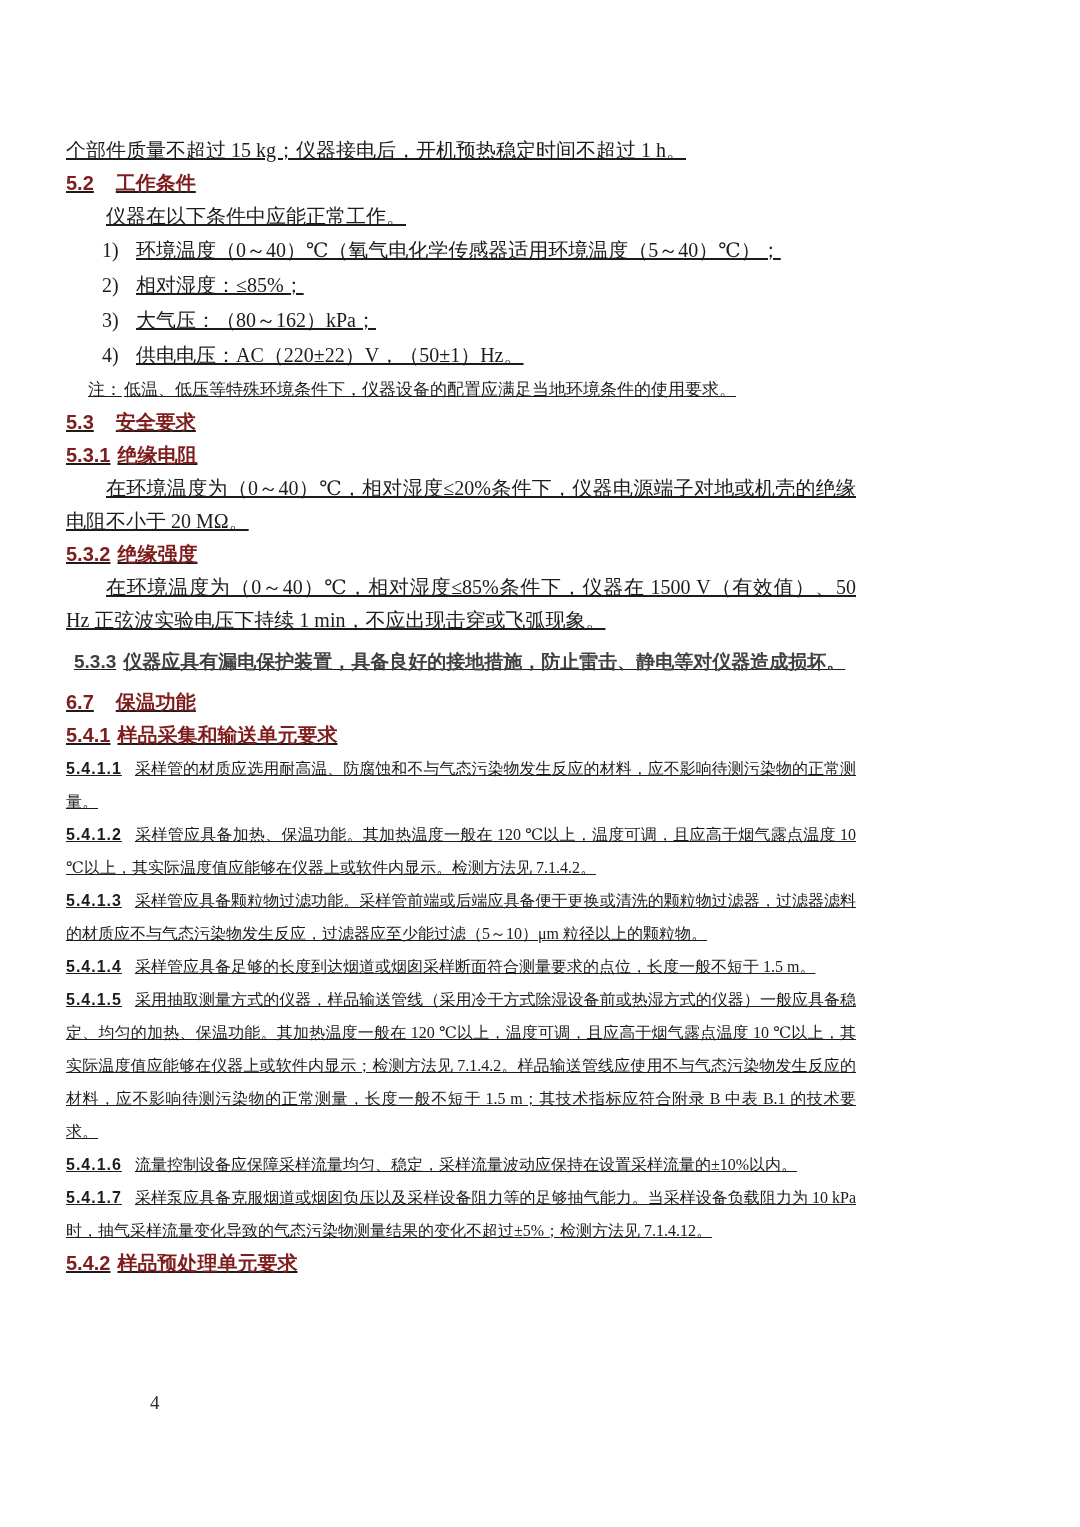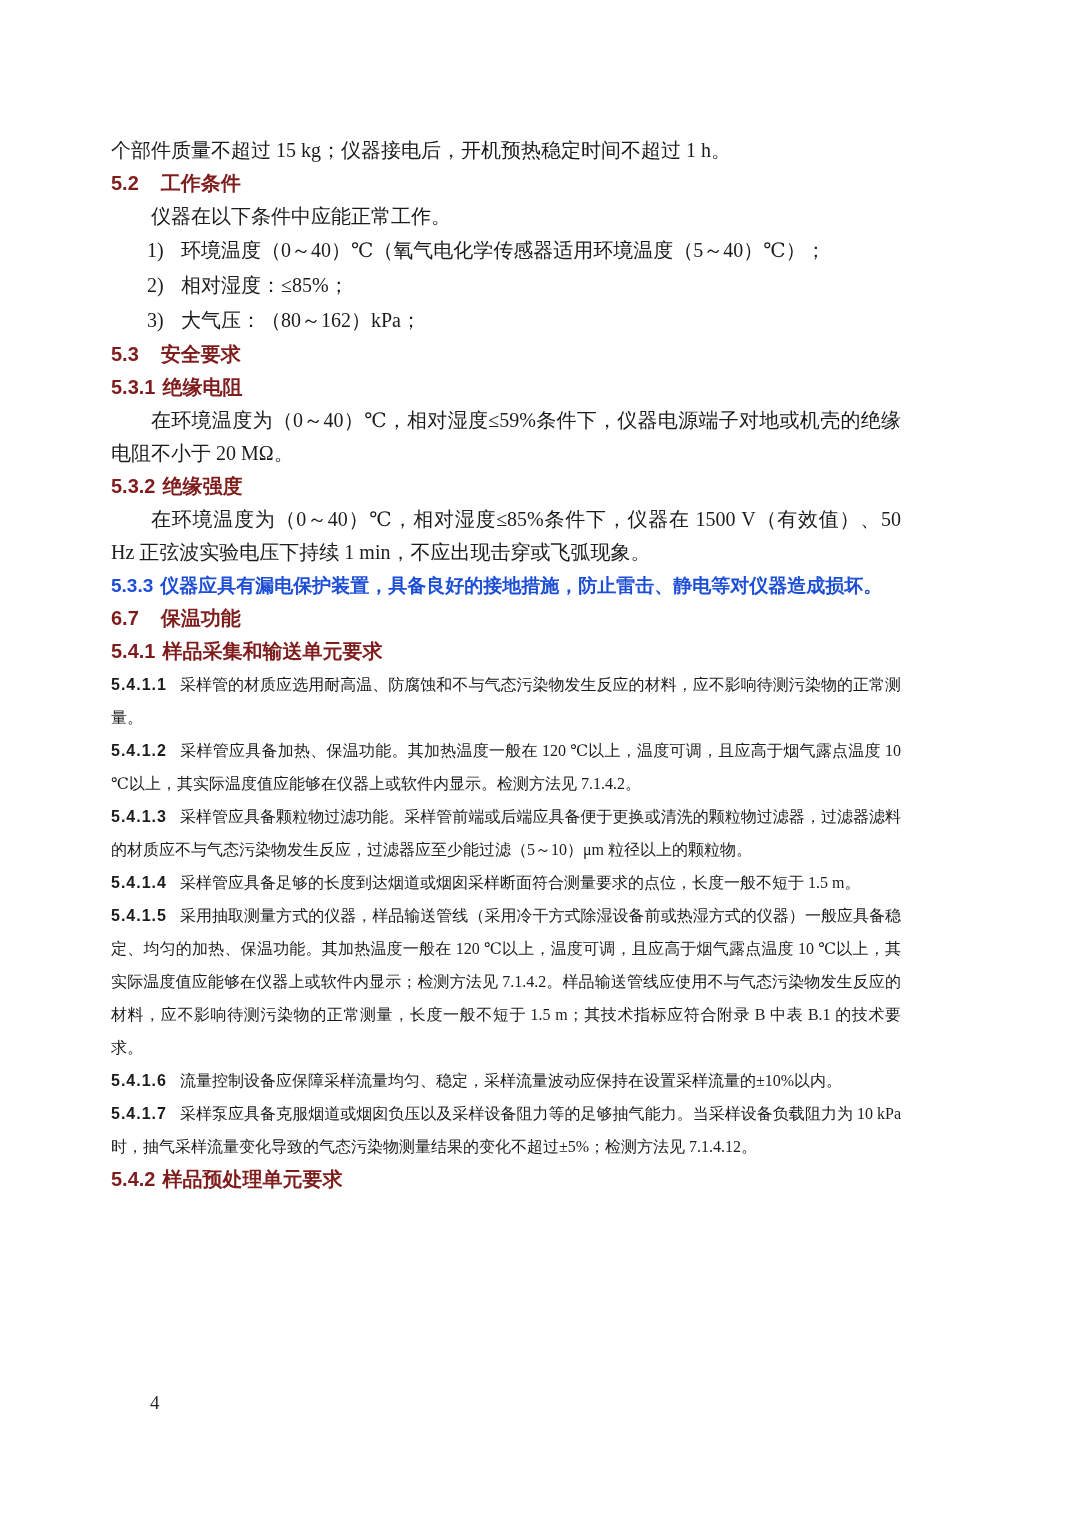--- a/index.html
+++ b/index.html
@@ -7,21 +7,22 @@
     width:1080px;height:1527px;
     background:#ffffff;
     color:#1c1c1c;
     font-family:"Liberation Serif","DejaVu Serif",serif;
     position:relative;
     overflow:hidden;
   }
   .page{
     box-sizing:border-box;
     width:884px;height:1527px;
-    padding:134px 140px 0 111px;
+    padding:134px 140px 0 66px;
+    text-decoration:underline;
   }
   .doc{width:790px;}
   .body-line{
     margin:0;
     font-size:20px;
     line-height:33px;
     text-align:justify;
   }
   .cont{text-indent:0;}
   .indent{text-indent:2em;}
@@ -29,26 +30,26 @@
     margin:0;
     font-family:"Liberation Sans","DejaVu Sans",sans-serif;
     font-weight:bold;
     font-size:20px;
     line-height:33px;
     color:#7f1d1d;
   }
   h2.sec .num{margin-right:22px;}
   h3.sec .num{margin-right:7px;}
   .h3run{
-    margin:0;
+    margin:8px;
     font-family:"Liberation Sans","DejaVu Sans",sans-serif;
     font-weight:bold;
     font-size:19px;
     line-height:33px;
-    color:#1d4ed8;
+    color:#404040;
     white-space:nowrap;
   }
   .h3run .num{margin-right:7px;}
   .list-item{
     margin:0 0 0 36px;
     font-size:20px;
     line-height:35px;
   }
   .list-item .lnum{display:inline-block;min-width:22px;margin-right:12px;}
   .note{
@@ -87,27 +88,29 @@
 
     <p class="body-line cont">个部件质量不超过 15 kg；仪器接电后，开机预热稳定时间不超过 1 h。</p>
 
     <h2 class="sec"><span class="num">5.2</span><span>工作条件</span></h2>
 
     <p class="body-line indent">仪器在以下条件中应能正常工作。</p>
 
     <p class="list-item"><span class="lnum">1)</span><span>环境温度（0～40）℃（氧气电化学传感器适用环境温度（5～40）℃）；</span></p>
     <p class="list-item"><span class="lnum">2)</span><span>相对湿度：≤85%；</span></p>
     <p class="list-item"><span class="lnum">3)</span><span>大气压：（80～162）kPa；</span></p>
+    <p class="list-item"><span class="lnum">4)</span><span>供电电压：AC（220±22）V，（50±1）Hz。</span></p>
 
+    <p class="note"><span class="nlabel">注：</span><span>低温、低压等特殊环境条件下，仪器设备的配置应满足当地环境条件的使用要求。</span></p>
 
     <h2 class="sec"><span class="num">5.3</span><span>安全要求</span></h2>
 
     <h3 class="sec"><span class="num">5.3.1</span><span>绝缘电阻</span></h3>
 
-    <p class="body-line indent">在环境温度为（0～40）℃，相对湿度≤59%条件下，仪器电源端子对地或机壳的绝缘电阻不小于 20 MΩ。</p>
+    <p class="body-line indent">在环境温度为（0～40）℃，相对湿度≤20%条件下，仪器电源端子对地或机壳的绝缘电阻不小于 20 MΩ。</p>
 
     <h3 class="sec"><span class="num">5.3.2</span><span>绝缘强度</span></h3>
 
     <p class="body-line indent">在环境温度为（0～40）℃，相对湿度≤85%条件下，仪器在 1500 V（有效值）、50 Hz 正弦波实验电压下持续 1 min，不应出现击穿或飞弧现象。</p>
 
     <p class="h3run"><span class="num">5.3.3</span><span>仪器应具有漏电保护装置，具备良好的接地措施，防止雷击、静电等对仪器造成损坏。</span></p>
 
     <h2 class="sec"><span class="num">6.7</span><span>保温功能</span></h2>
 
     <h3 class="sec"><span class="num">5.4.1</span><span>样品采集和输送单元要求</span></h3>

